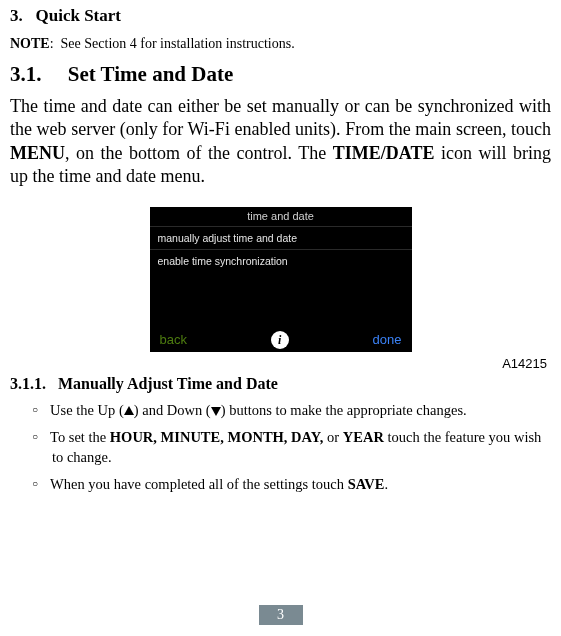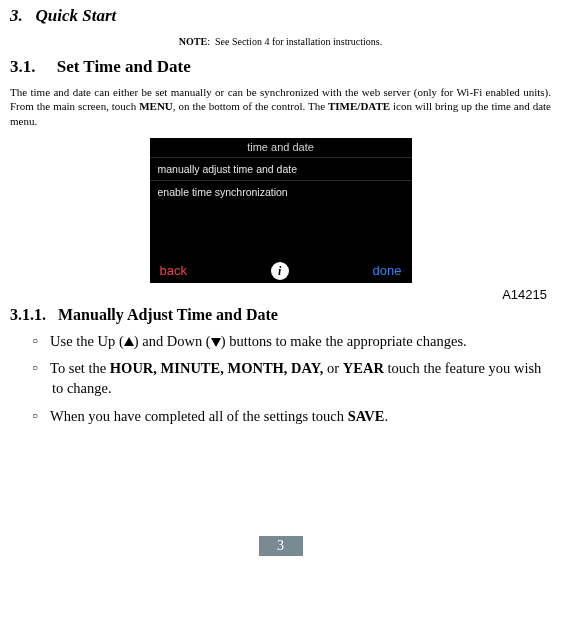--- a/index.html
+++ b/index.html
@@ -13,36 +13,34 @@
   .page {
     width: 561px;
     padding: 6px 10px 10px 10px;
     box-sizing: border-box;
     position: relative;
   }
   .h1 {
     font-size: 17px;
     font-weight: bold;
     margin: 0 0 8px 0;
-    font-style: italic;
   }
   .note {
-    font-size: 10px;
+    font-size: 14px;
     margin: 10px 0 10px 0;
-    text-align: center;
   }
   .h2 {
-    font-size: 17px;
+    font-size: 21px;
     font-weight: bold;
     margin: 10px 0 8px 0;
   }
   .para {
-    font-size: 11px;
+    font-size: 18px;
     line-height: 1.3;
-    margin: 0 0 10px 0;
+    margin: 0 0 18px 0;
     text-align: justify;
   }
   .figure-wrap {
     text-align: center;
     margin: 8px 0 2px 0;
   }
   .device-screen {
     display: inline-block;
     width: 262px;
     height: 145px;
@@ -72,21 +70,21 @@
   .ds-footer {
     position: absolute;
     left: 0; right: 0; bottom: 0;
     height: 24px;
     display: flex;
     align-items: center;
     justify-content: space-between;
     padding: 0 10px;
     font-size: 13px;
   }
-  .ds-back { color: #ef4444; }
+  .ds-back { color: #4d7c0f; }
   .ds-done { color: #3b82f6; }
   .ds-info {
     width: 18px; height: 18px;
     border-radius: 50%;
     background: #fff;
     color: #000;
     font-size: 12px;
     font-weight: bold;
     text-align: center;
     line-height: 18px;

